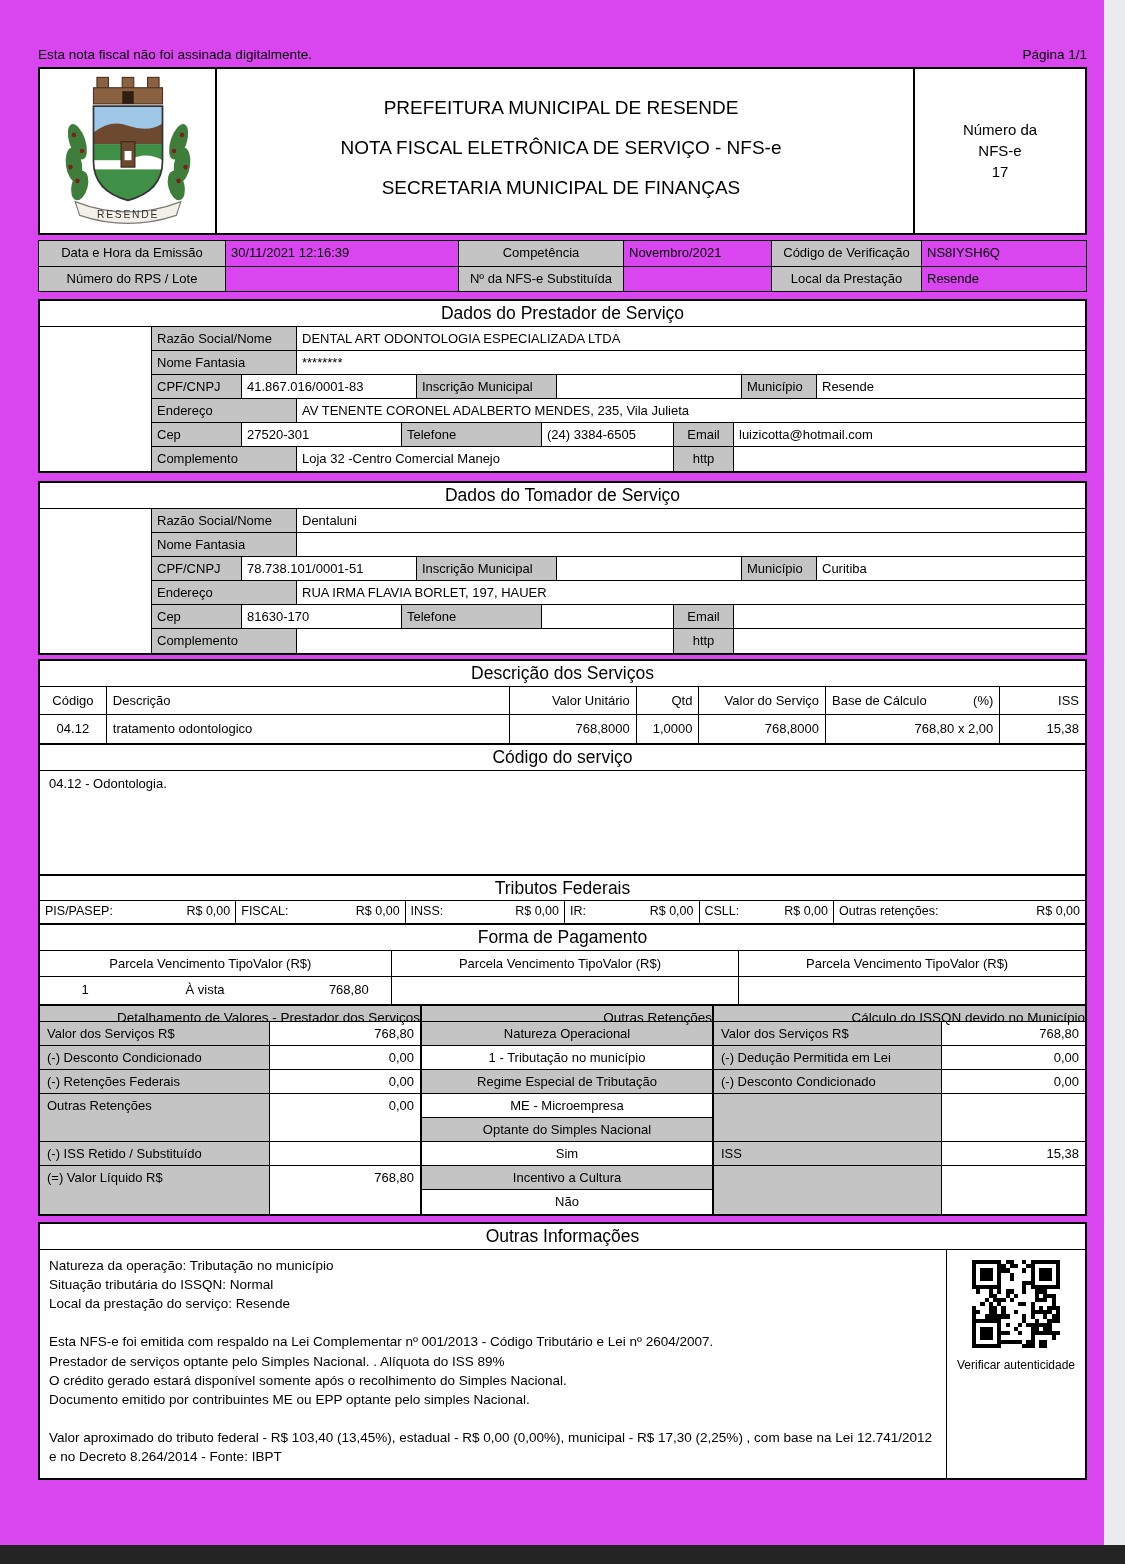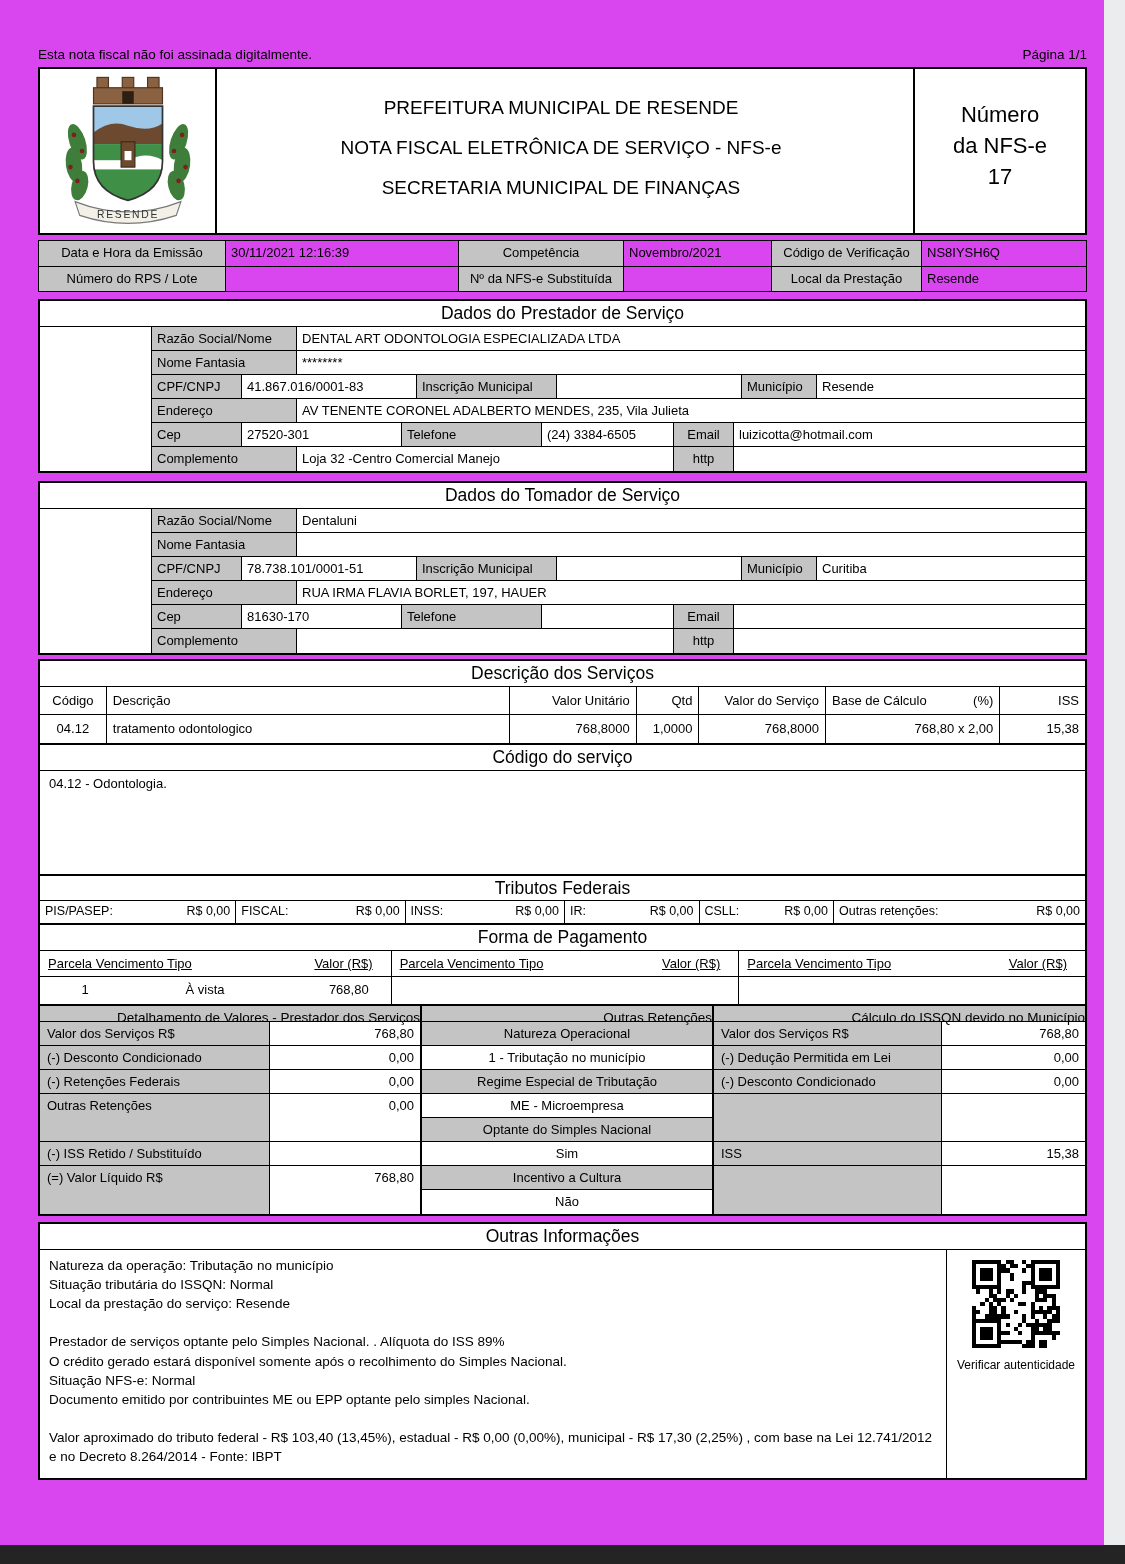--- a/index.html
+++ b/index.html
@@ -16,21 +16,21 @@
   .sec-title { height:26px; line-height:25px; text-align:center; font-size:17.5px; border-bottom:1px solid var(--bd); }
   .ctr { text-align:center; }
   .rgt { text-align:right; }
   .pre { white-space:pre; }
   .fl { flex:1 1 auto; min-width:0; }
 
   
   .header-box { display:flex; height:168px; margin-bottom:5px; }
   .logo-cell { width:177px; border-right:2px solid var(--bd); display:flex; align-items:center; justify-content:center; }
   .title-cell { flex:1; display:flex; flex-direction:column; justify-content:space-between; text-align:center; font-size:19px; padding:28px 0 34px; }
-  .number-cell { width:172px; border-left:2px solid var(--bd); font-size:22px; text-align:center; padding-top:31px; line-height:1.4;margin-left:8px; }
+  .number-cell { width:172px; border-left:2px solid var(--bd); font-size:15px; text-align:center; padding-top:50px; line-height:1.4;margin-left:8px; }
   .number-cell .lbl { display:inline-block; width:100px; }
 
   
   .meta { border:1px solid var(--bd); margin-bottom:7px; font-size:13px; }
   .mrow { display:flex; height:25px; line-height:24px; }
   .mrow + .mrow { border-top:1px solid var(--bd); }
   .mrow > div { border-right:1px solid var(--bd); padding:0 5px; overflow:hidden; white-space:nowrap; }
   .mrow > div:last-child { border-right:none; }
 
   
@@ -63,21 +63,21 @@
   .trib-title { height:25px; line-height:24px; }
   .trow { display:flex; height:22px; line-height:21px; font-size:12.5px; }
   .trow > div { display:flex; justify-content:space-between; padding:0 5px; border-right:1px solid var(--bd); overflow:hidden; }
   .trow > div:last-child { border-right:none; }
   .tc0{width:197px} .tc1{width:170px} .tc2{width:160px} .tc3{width:135px} .tc4{width:135px} .tc5{width:252px}
 
   
   .pg-head { display:flex; height:26px; line-height:25px; font-size:13px; border-bottom:1px solid var(--bd); }
   .pg-data { display:flex; height:27px; line-height:26px; font-size:13px; }
   .pg-g1{width:352px} .pg-g2{width:349px; border-left:1px solid var(--bd);} .pg-g3{width:348px; border-left:1px solid var(--bd);}
-  .pg-head > div { display:flex; justify-content:space-between; padding:0 18px 0 8px;text-decoration:underline; }
+  .pg-head > div { display:flex; justify-content:center; padding:0 18px 0 8px; }
   .pg-d1 { display:flex; }
   .pg-parcela { width:90px; text-align:center; }
   .pg-tipo { width:150px; text-align:center; }
   .pg-valor { flex:1; text-align:right; padding-right:22px; }
 
   
   .threecol { display:flex; }
   .col1 { width:382px; border-right:2px solid var(--bd); }
   .col2 { width:292px; border-right:2px solid var(--bd); }
   .col3 { flex:1; }
@@ -436,23 +436,23 @@
     </div>
 
     <div class="box oi">
       <div class="sec-title">Outras Informações</div>
       <div class="oi-body">
         <div class="oi-text">
           <div class="oi-line">Natureza da operação: Tributação no município</div>
           <div class="oi-line">Situação tributária do ISSQN: Normal</div>
           <div class="oi-line">Local da prestação do serviço: Resende</div>
           <div class="oi-line"></div>
+          <div class="oi-line">Esta NFS-e foi emitida com respaldo na Lei Complementar nº 001/2013 - Código Tributário e Lei nº 2604/2007.</div>
           <div class="oi-line">Prestador de serviços optante pelo Simples Nacional. . Alíquota do ISS 89%</div>
           <div class="oi-line">O crédito gerado estará disponível somente após o recolhimento do Simples Nacional.</div>
-          <div class="oi-line">Situação NFS-e: Normal</div>
           <div class="oi-line">Documento emitido por contribuintes ME ou EPP optante pelo simples Nacional.</div>
           <div class="oi-line"></div>
           <div class="oi-line">Valor aproximado do tributo federal - R$ 103,40 (13,45%), estadual - R$ 0,00 (0,00%), municipal - R$ 17,30 (2,25%) , com base na Lei 12.741/2012 e no Decreto 8.264/2014 - Fonte: IBPT</div>
         </div>
         <div class="oi-qr">
           <svg id="qr" viewBox="0 0 84 84" fill="#000" shape-rendering="crispEdges">
               <rect x="32" y="0" width="4" height="4"></rect>
               <rect x="36" y="0" width="4" height="4"></rect>
               <rect x="48" y="0" width="4" height="4"></rect>
               <rect x="28" y="4" width="4" height="4"></rect>

